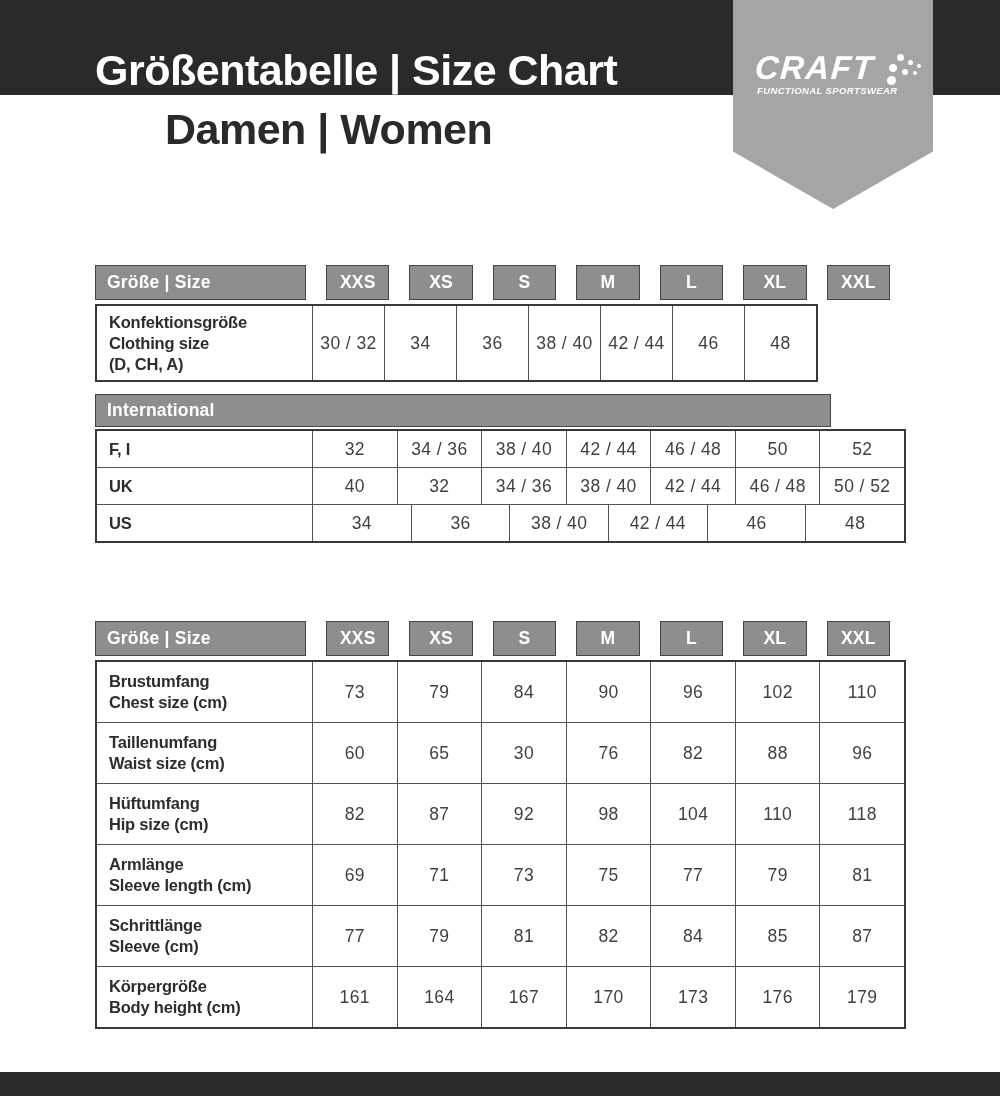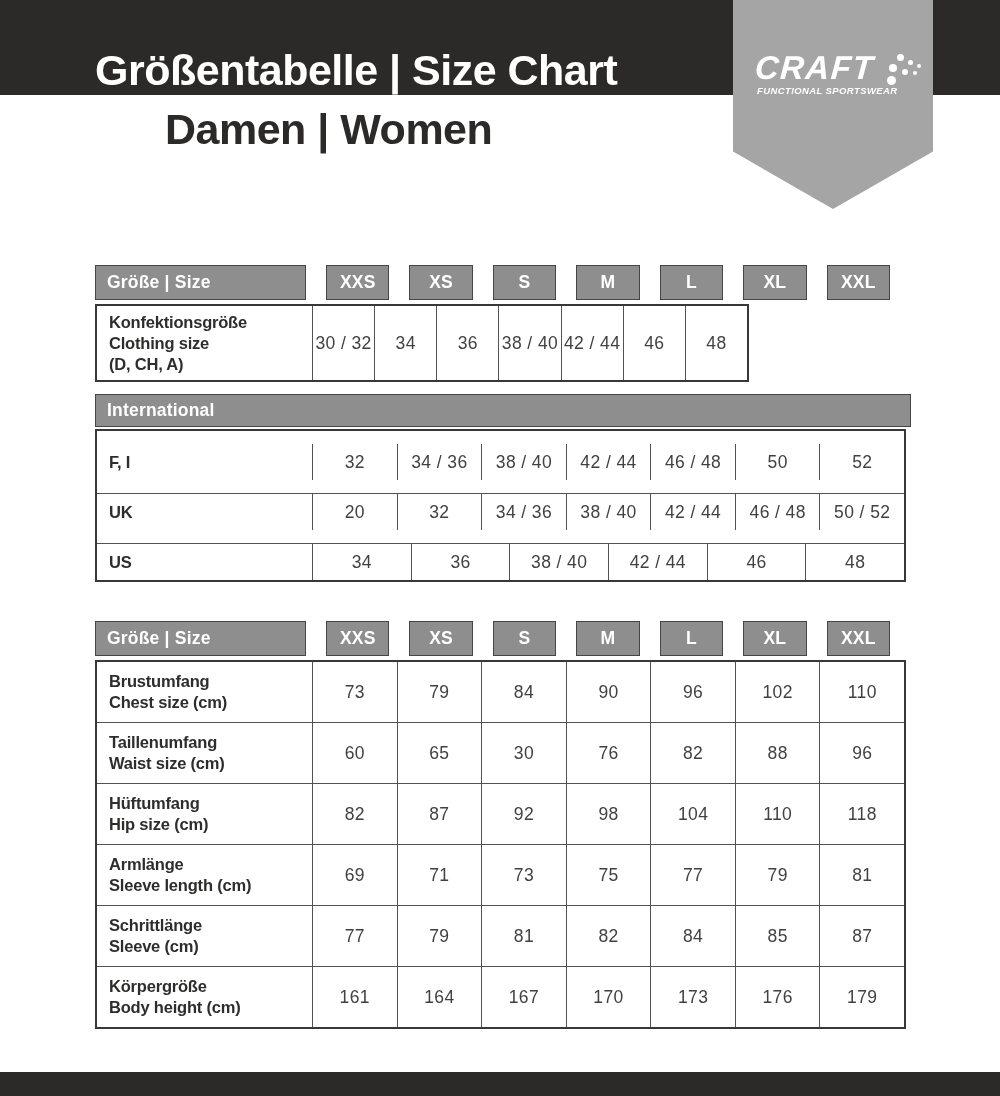--- a/index.html
+++ b/index.html
@@ -57,34 +57,34 @@
   .cell:not(:first-child) { border-left:1.5px solid #525252; }
   .cell.lab { width:215px; padding-left:12px; display:flex; flex-direction:column; justify-content:center; }
   .labline { font-weight:bold; font-size:16.5px; line-height:21px; color:#2e2d2c; letter-spacing:-0.2px; white-space:nowrap; }
   .cell.num {
     flex:1; display:flex; align-items:center; justify-content:center;
     font-size:17.5px; color:#414141; letter-spacing:0.4px; white-space:nowrap;
   }
   .f15 { flex:1.5; }
 
   .clothing {
-    position:absolute; left:95px; top:304px; width:654px; height:78px;
+    position:absolute; left:95px; top:304px; width:723px; height:78px;
     display:flex; box-sizing:border-box; border:2px solid #383838; background:#ffffff;
   }
   .intbar {
-    position:absolute; left:95px; top:394px; width:816px; height:33px;
+    position:absolute; left:95px; top:394px; width:736px; height:33px;
     box-sizing:border-box; background:#8e8e8e; border:1.5px solid #454545;
     color:#ffffff; font-weight:bold; font-size:17.5px; letter-spacing:0.2px;
     display:flex; align-items:center; padding-left:11px;
   }
   .subtable {
     position:absolute; left:95px; top:429px; width:811px;
     box-sizing:border-box; border:2px solid #383838; background:#ffffff;
   }
-  .srow { display:flex; height:36px;margin-top:13px; }
+  .srow { display:flex; height:36px; }
   .srow:not(:first-child) { border-top:1.5px solid #525252; }
 
   .t2body {
     position:absolute; left:95px; top:660px; width:811px;
     box-sizing:border-box; border:2px solid #383838; background:#ffffff;
   }
   .t2row { display:flex; height:60px; }
   .t2row:not(:first-child) { border-top:1.5px solid #525252; }
 
   .footbar { position:absolute; left:0; top:1072px; width:1000px; height:24px; background:#2b2a29; }
@@ -150,21 +150,21 @@
       <div class="cell num">38 / 40</div>
       <div class="cell num">42 / 44</div>
       <div class="cell num">46 / 48</div>
       <div class="cell num">50</div>
       <div class="cell num">52</div>
     </div>
     <div class="srow">
       <div class="cell lab">
         <div class="labline">UK</div>
       </div>
-      <div class="cell num">20</div>
+      <div class="cell num">40</div>
       <div class="cell num">32</div>
       <div class="cell num">34 / 36</div>
       <div class="cell num">38 / 40</div>
       <div class="cell num">42 / 44</div>
       <div class="cell num">46 / 48</div>
       <div class="cell num">50 / 52</div>
     </div>
     <div class="srow">
       <div class="cell lab">
         <div class="labline">US</div>

